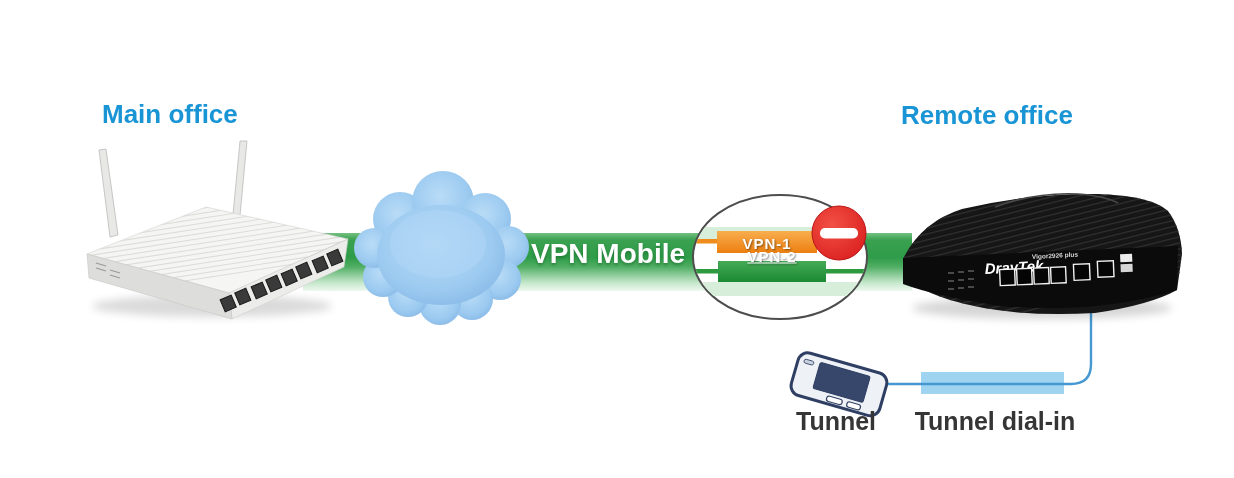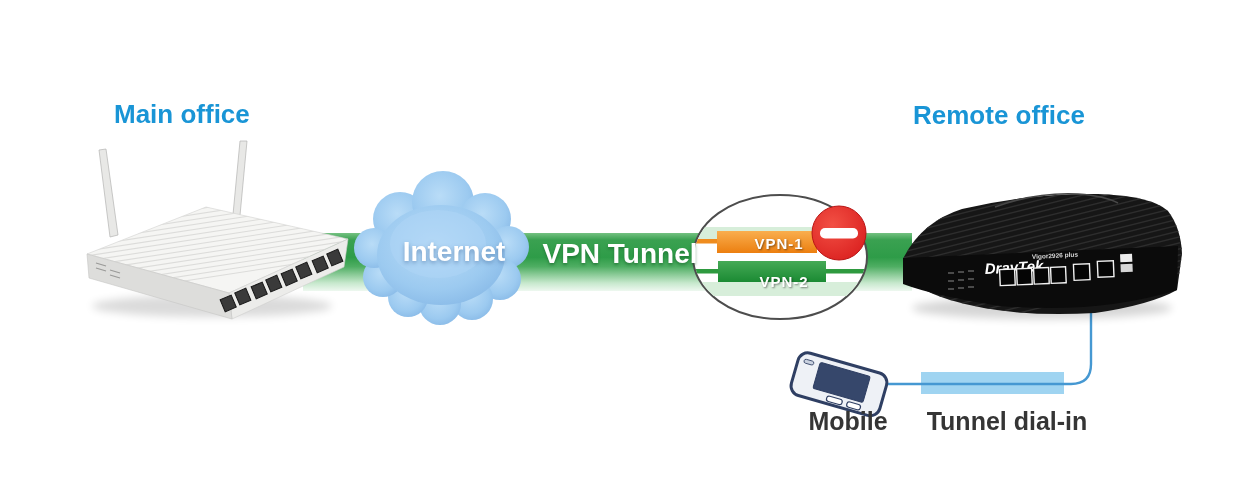--- a/index.html
+++ b/index.html
@@ -1,21 +1,21 @@
 <!DOCTYPE html>
 <html><head>
 <meta charset="utf-8">
 <style>
   html,body { margin:0; padding:0; background:#fff; }
   .stage {
     position:relative; width:1234px; height:478px; background:#ffffff;
     overflow:hidden; font-family:"Liberation Sans", sans-serif;
   }
   .stage svg { position:absolute; left:0; top:0; }
-  .lbl { position:absolute; font-weight:bold; white-space:nowrap; z-index:10;margin-left:12px; }
+  .lbl { position:absolute; font-weight:bold; white-space:nowrap; z-index:10; }
   .lbl-office { color:#1995d6; font-size:26px; }
   .lbl-center { transform:translate(-50%,-50%); }
   .lbl-centerx { transform:translateX(-50%); }
   .lbl-internet { color:#ffffff; font-size:28px; text-shadow:0 2px 4px rgba(60,100,150,.55); }
   .lbl-tunnel { color:#ffffff; font-size:28px; text-shadow:0 2px 3px rgba(15,80,30,.45); }
   .lbl-vpn { color:#ffffff; font-size:15px; text-shadow:1px 1px 2px rgba(0,0,0,.45); letter-spacing:1px; }
   .lbl-dark { color:#353535; font-size:25px; }
   .svg-brand { font-family:"Liberation Sans", sans-serif; font-style:italic; font-weight:bold; }
   .svg-model { font-family:"Liberation Sans", sans-serif; font-weight:bold; }
 </style>
@@ -203,19 +203,18 @@
       <rect x="793" y="362" width="92" height="44" rx="10" fill="#eef1f6" stroke="#2f3f63" stroke-width="3"></rect>
       <rect x="815" y="368" width="52" height="27" rx="2" fill="#36476b" stroke="#2f3f63" stroke-width="1"></rect>
       <rect x="799" y="369" width="10" height="4" rx="2" fill="#c9d1df" stroke="#2f3f63" stroke-width="0.8"></rect>
       <rect x="831" y="398" width="16" height="5.5" rx="2.5" fill="#ffffff" stroke="#2f3f63" stroke-width="1.2"></rect>
       <rect x="852" y="398" width="14" height="5.5" rx="2.5" fill="#ffffff" stroke="#2f3f63" stroke-width="1.2"></rect>
     </g>
   </svg>
 
   <div class="lbl lbl-office" style="left:102px; top:99px;">Main office</div>
   <div class="lbl lbl-office" style="left:901px; top:100px;text-align:center;">Remote office</div>
-  <div class="lbl lbl-internet lbl-center" style="left:442px; top:252px;">Internet</div>
-  <div class="lbl lbl-tunnel lbl-center" style="left:608px; top:254px;">VPN Tunnel</div>
+  <div class="lbl lbl-tunnel lbl-center" style="left:608px; top:254px;">VPN Mobile</div>
   <div class="lbl lbl-vpn lbl-center" style="left:767px; top:243px;">VPN-1</div>
-  <div class="lbl lbl-vpn lbl-center" style="left:772px; top:281px;">VPN-2</div>
-  <div class="lbl lbl-dark lbl-centerx" style="left:836px; top:407px;">Mobile</div>
+  <div class="lbl lbl-vpn lbl-center" style="left:772px; top:256px;text-decoration:underline;">VPN-2</div>
+  <div class="lbl lbl-dark lbl-centerx" style="left:836px; top:407px;">Tunnel</div>
   <div class="lbl lbl-dark lbl-centerx" style="left:995px; top:407px;">Tunnel dial-in</div>
 </div>
 
 </body></html>

